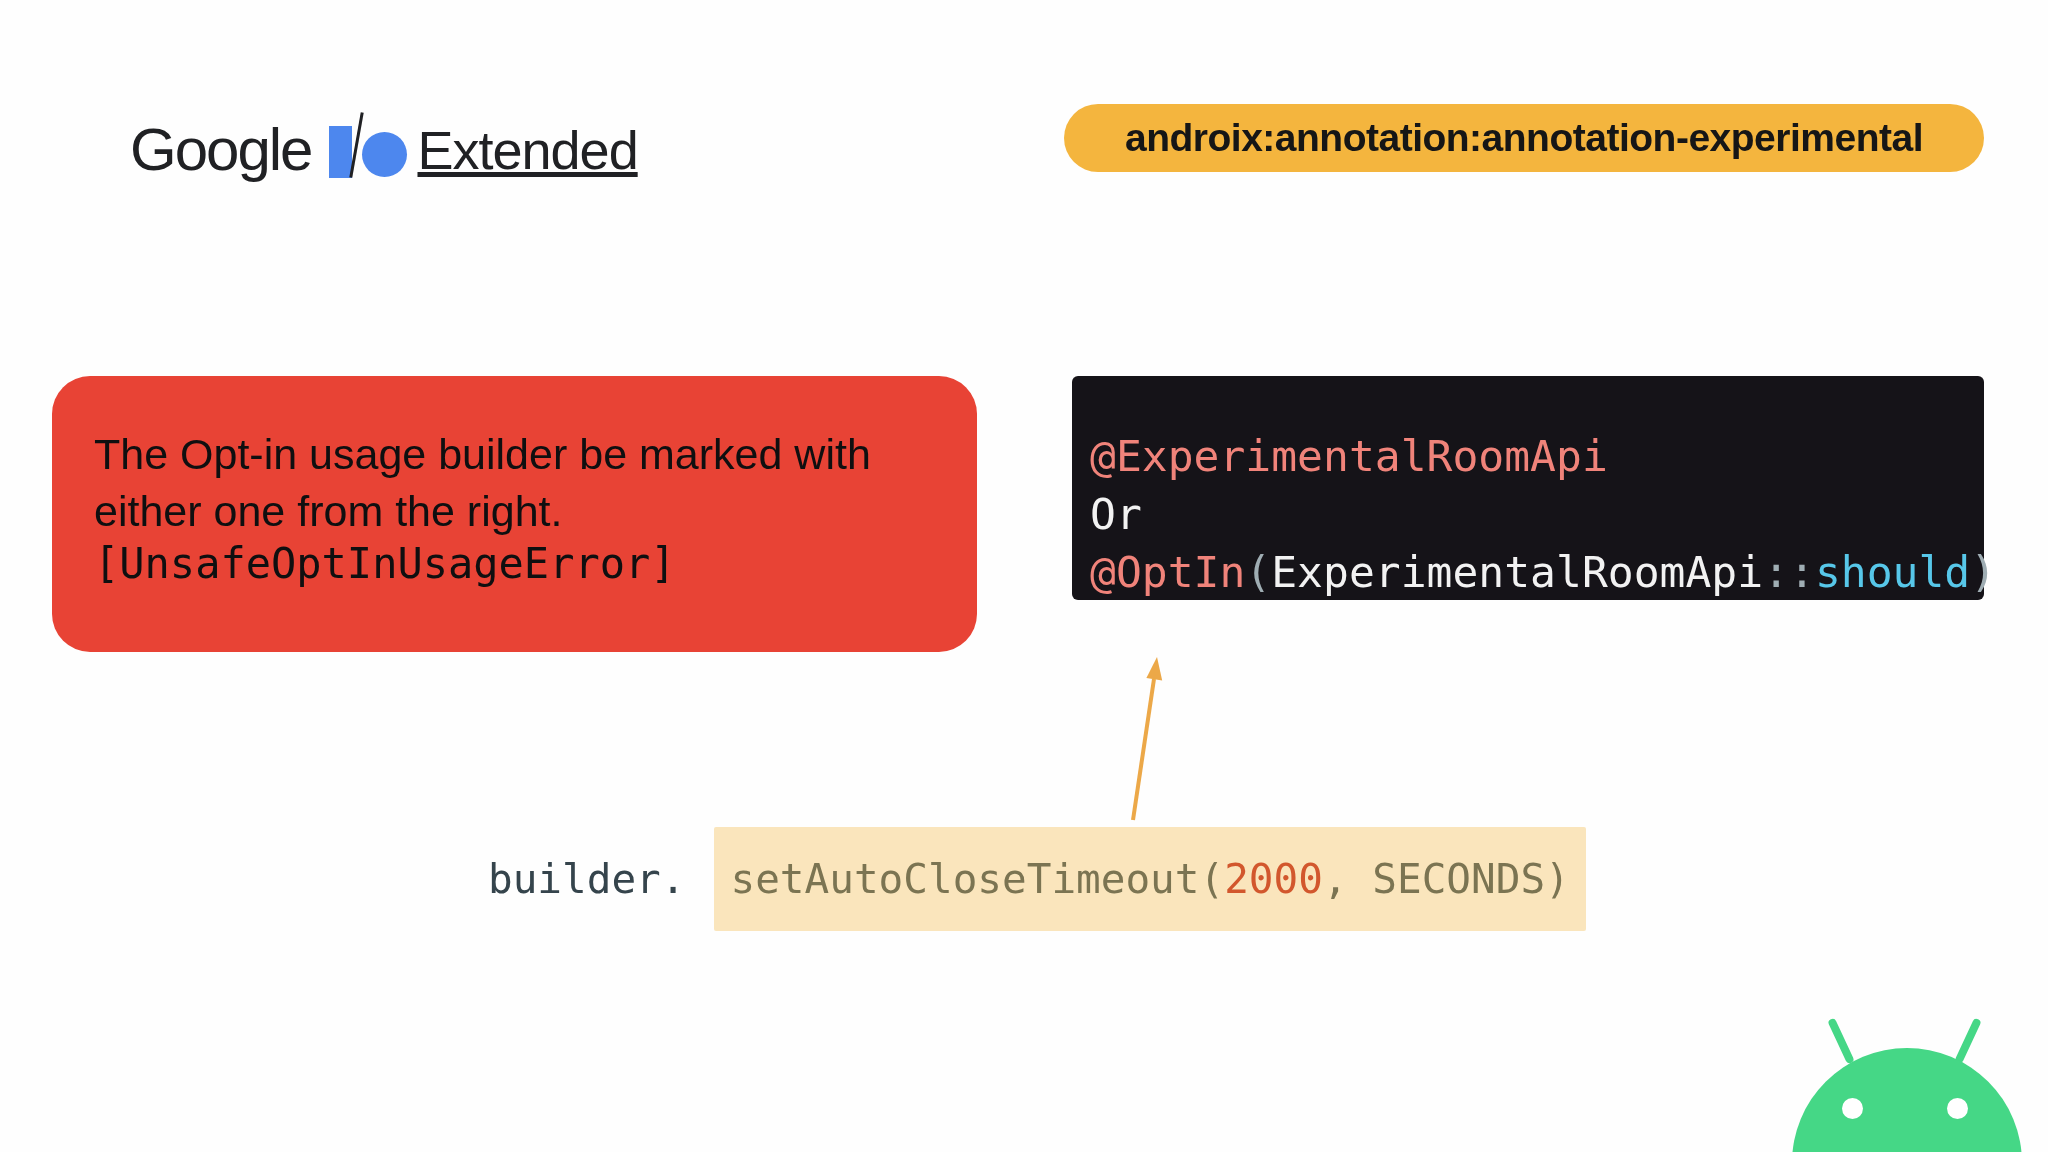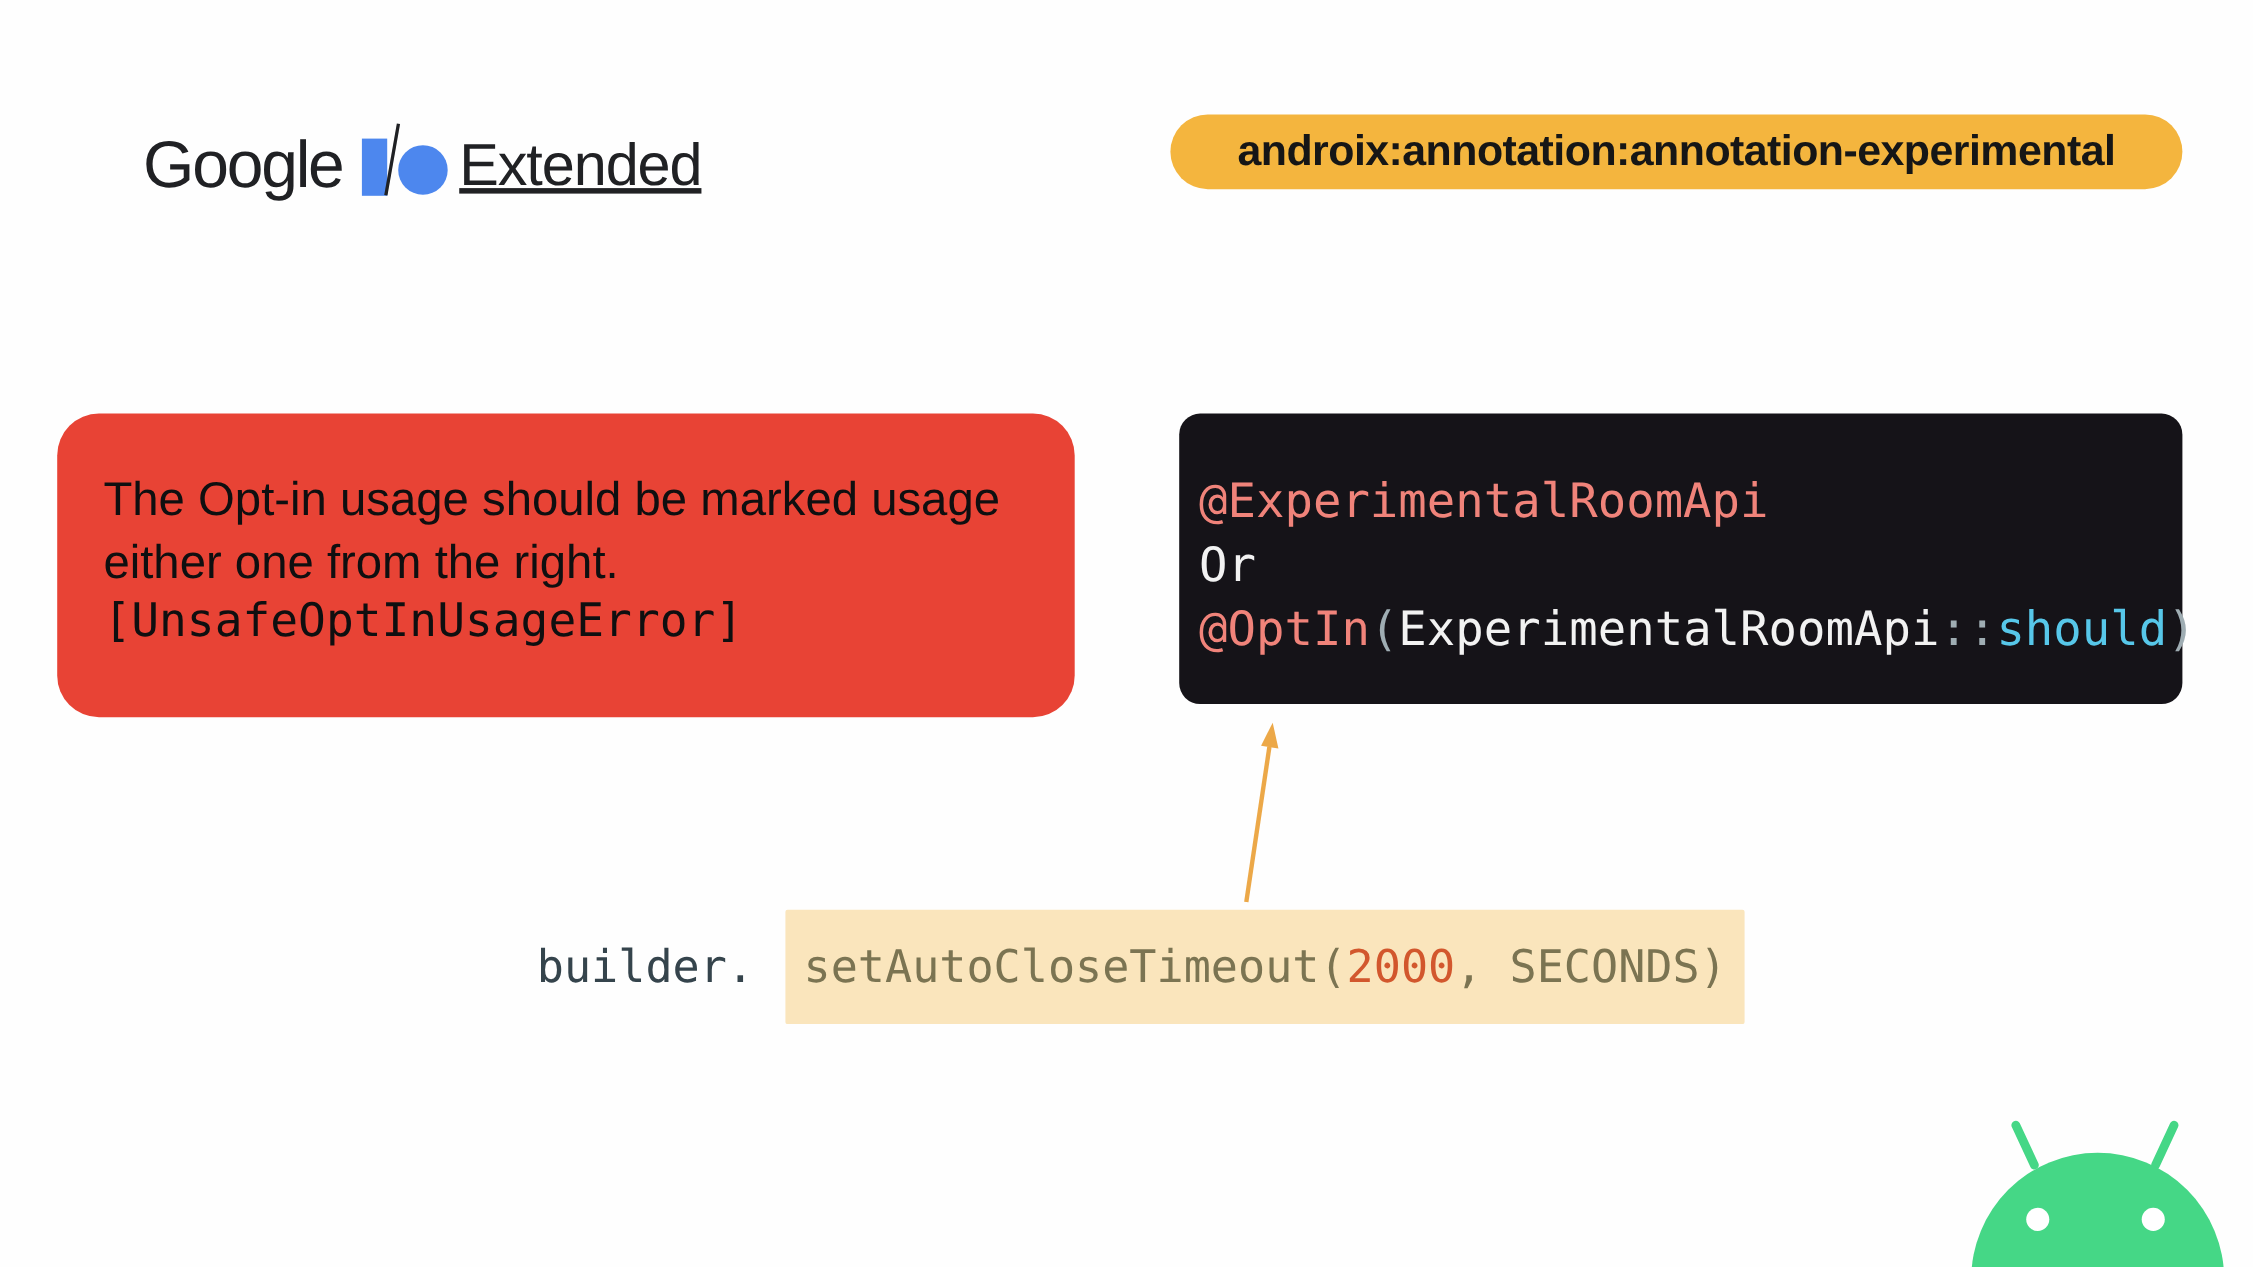--- a/index.html
+++ b/index.html
@@ -36,21 +36,21 @@
   .warning-box{
     position:absolute;left:52px;top:376px;width:925px;height:276px;border-radius:38px;
     background:var(--warn-bg,#E84335);box-sizing:border-box;padding:50px 36px 0 42px;
     color:var(--warn-ink,#0F0F10);
   }
   .warning-message{margin:0;font-size:43px;line-height:57px;font-weight:400;}
   .warning-code{font-family:"DejaVu Sans Mono",monospace;font-size:42px;line-height:48px;}
 
   
   .code-box{
-    position:absolute;left:1072px;top:376px;width:912px;height:264px;border-radius:19px;
+    position:absolute;left:1072px;top:376px;width:912px;height:224px;border-radius:6px;
     background:var(--code-bg,#151318);box-sizing:border-box;padding:51px 14px 0 18px;
     font-family:"DejaVu Sans Mono",monospace;font-size:43px;line-height:58px;white-space:nowrap;
   }
   .tok-annotation{color:var(--tok-annotation,#F0837A);}
   .tok-plain{color:var(--tok-plain,#F2F2F2);}
   .tok-muted{color:var(--tok-muted,#9FADB3);}
   .tok-class{color:var(--tok-class,#57C7E9);}
 
   
   .arrow-svg{position:absolute;left:1108px;top:652px;width:72px;height:176px;overflow:visible;}
@@ -98,21 +98,21 @@
       <span class="io-circle"></span>
     </span>
     <span class="logo-extended">Extended</span>
   </div>
 
   <div class="badge">
     <span class="badge-label">androix:annotation:annotation-experimental</span>
   </div>
 
   <section class="warning-box">
-    <p class="warning-message"><span>The Opt-in usage should be marked usage</span><br><span>either one from the right.</span></p>
+    <p class="warning-message"><span>The Opt-in usage builder be marked with</span><br><span>either one from the right.</span></p>
     <div class="warning-code">[UnsafeOptInUsageError]</div>
   </section>
 
   <section class="code-box">
     <div><span class="tok-annotation">@ExperimentalRoomApi</span></div>
     <div><span class="tok-plain">Or</span></div>
     <div><span class="tok-annotation">@OptIn</span><span class="tok-muted">(</span><span class="tok-plain">ExperimentalRoomApi</span><span class="tok-muted">::</span><span class="tok-class">should</span><span class="tok-muted">)</span></div>
   </section>
 
   <svg class="arrow-svg" viewBox="0 0 72 176">

